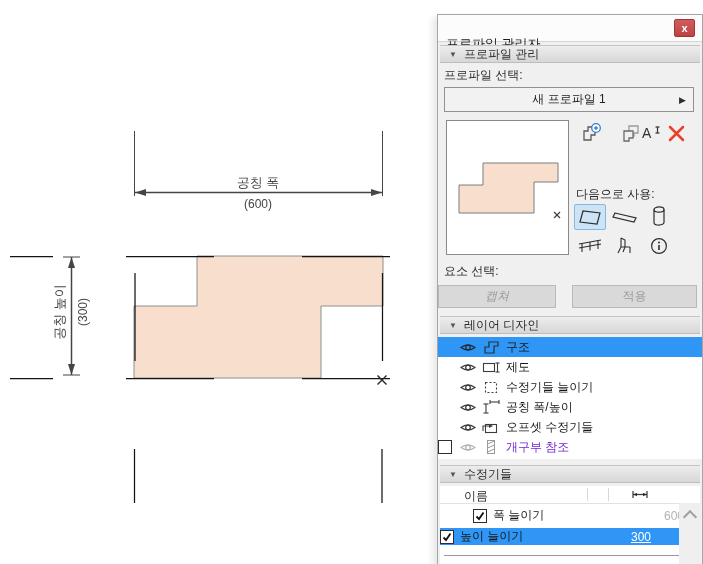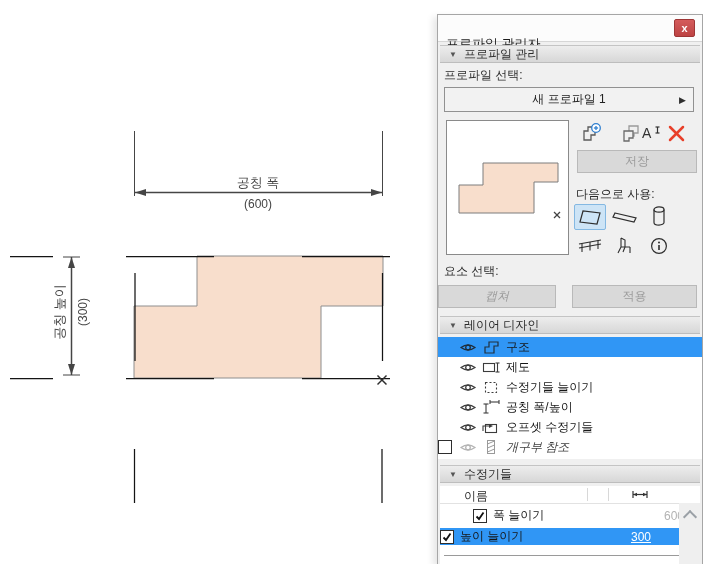--- a/index.html
+++ b/index.html
@@ -33,21 +33,21 @@
   .toolcell{position:absolute;width:32px;height:26px;display:flex;align-items:center;justify-content:center;
             background:none;border:1px solid transparent;border-radius:2px;padding:0;cursor:pointer;}
   .toolcell.sel{background:#cde4f6;border:1px solid #84b8e2;}
   .layerlist{position:absolute;left:0;top:322px;width:100%;height:122px;background:#fff;}
   .lrow{display:flex;align-items:center;height:20px;cursor:pointer;}
   .lrow.sel{background:#3096f5;}
   .lrow .cbslot{width:19px;display:flex;align-items:center;}
   .lrow .eyeslot{width:22px;display:flex;align-items:center;justify-content:center;}
   .lrow .icoslot{width:24px;display:flex;align-items:center;justify-content:center;}
   .lrow .ltext{margin-left:3px;font-size:12px;color:#161616;}
-  .lrow.dis .ltext{color:#404040;font-style:italic;}
+  .lrow.dis .ltext{color:#6d28d9;}
   .cb{width:12px;height:12px;background:#fff;border:1.4px solid #2d2d2d;box-sizing:content-box;
       display:flex;align-items:center;justify-content:center;cursor:pointer;}
   .mtable{position:absolute;left:2px;right:2px;top:471px;bottom:0;background:#fff;}
   .mhead{position:absolute;left:0;top:0;width:239px;height:17px;border-bottom:1px solid #e2e2e2;}
   .mhead .nm{position:absolute;left:24px;top:2px;font-size:12px;color:#2a2a2a;}
   .vsep{position:absolute;top:2px;width:1px;height:13px;background:#d8d8d8;}
   .mrow{position:absolute;left:0;width:239px;display:flex;align-items:center;cursor:pointer;}
   .mrow .mname{margin-left:6px;font-size:12px;color:#161616;}
   .mrow .mval{position:absolute;right:28px;font-size:12px;text-align:right;}
   .mrow.sel{background:#3096f5;}
@@ -161,21 +161,20 @@
     </button>
     <button class="iconrow-btn" style="left:227px;">
       <svg width="22" height="22">
         <g stroke="#e8402a" stroke-width="2.5" stroke-linecap="round">
           <line x1="4" y1="5" x2="17" y2="18"></line>
             <line x1="17" y1="5" x2="4" y2="18"></line>
         </g>
       </svg>
     </button>
 
-    <button class="btn" style="left:139px;top:135px;width:120px;height:23px;">저장</button>
 
     <div class="plabel" style="left:138px;top:171px;">다음으로 사용:</div>
 
     <button class="toolcell sel" style="left:136px;top:189px;">
       <svg width="26" height="20">
         <polygon points="3,15 6,4 23,6 20,17" fill="none" stroke="#2e2e2e" stroke-width="1.2"></polygon>
       </svg>
     </button>
     <button class="toolcell" style="left:171px;top:189px;">
       <svg width="26" height="20">

